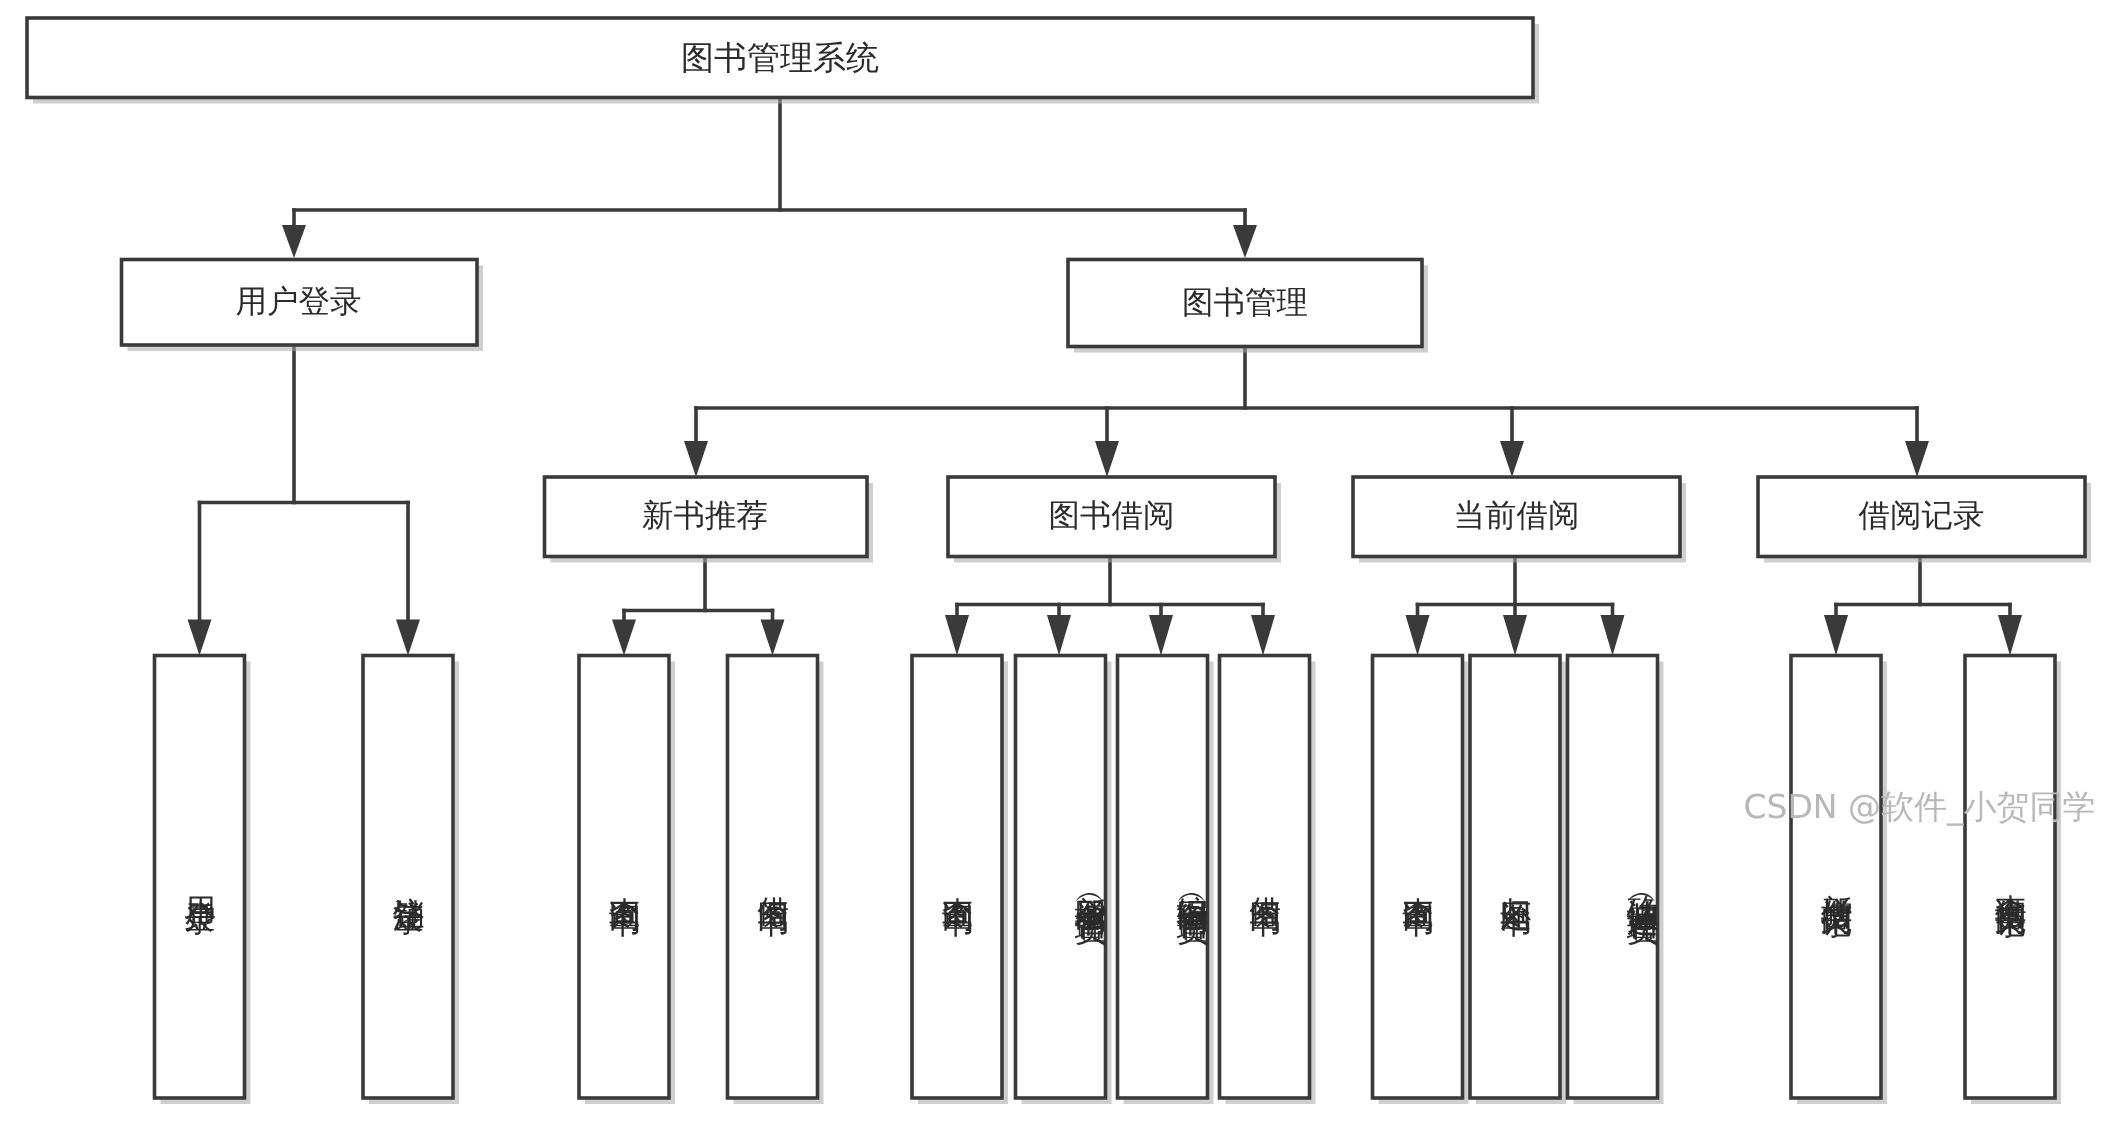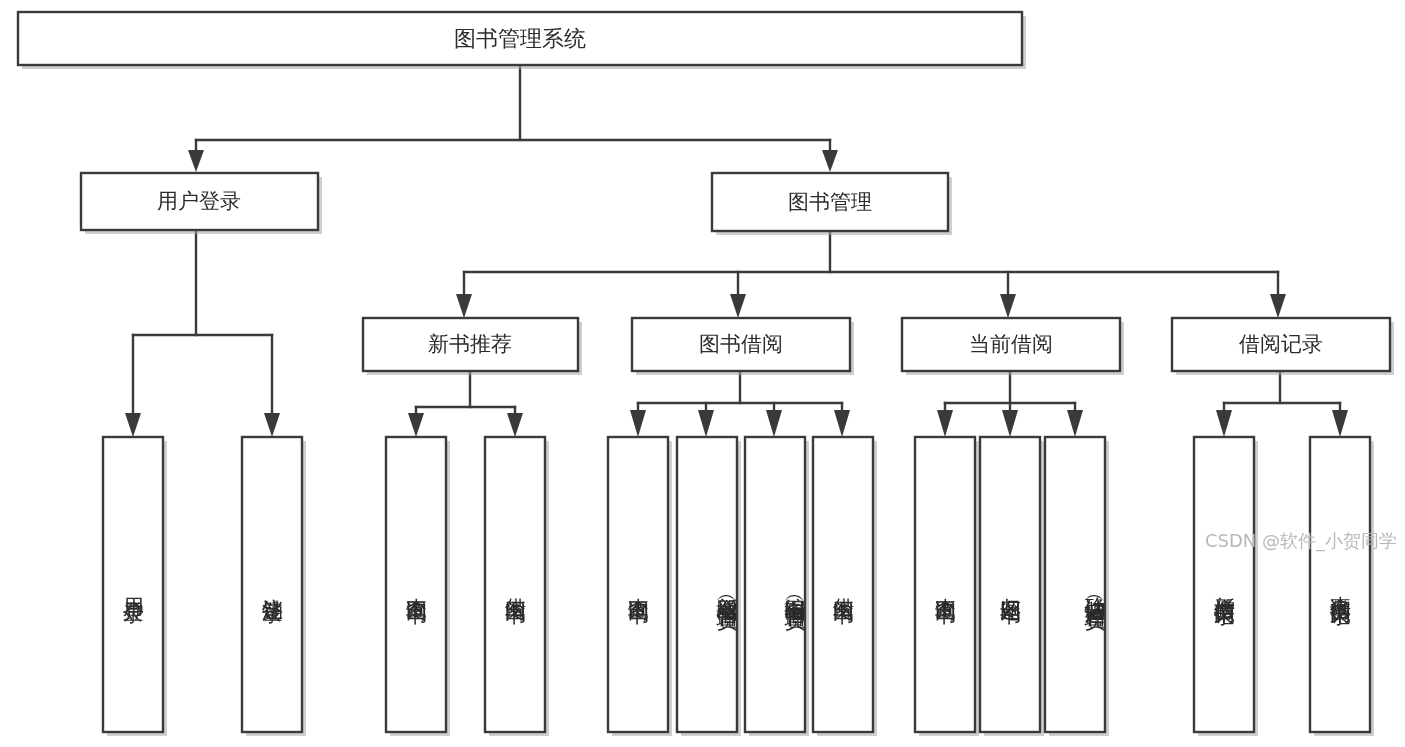--- a/index.html
+++ b/index.html
@@ -68,21 +68,21 @@
     line-height: 1;
     text-align: center;
     white-space: nowrap;
     pointer-events: none;
   }
   .watermark {
     position: absolute;
     right: 8px;
     bottom: 4px;
     font-family: "DejaVu Sans", "Liberation Sans", sans-serif;
-    font-size: 18px;
+    font-size: 22px;
     color: #b8b8b8;
     white-space: nowrap;
     user-select: none;
   }
 </style>
 </head>
 <body>
 
 <div id="diagram-root">
 

